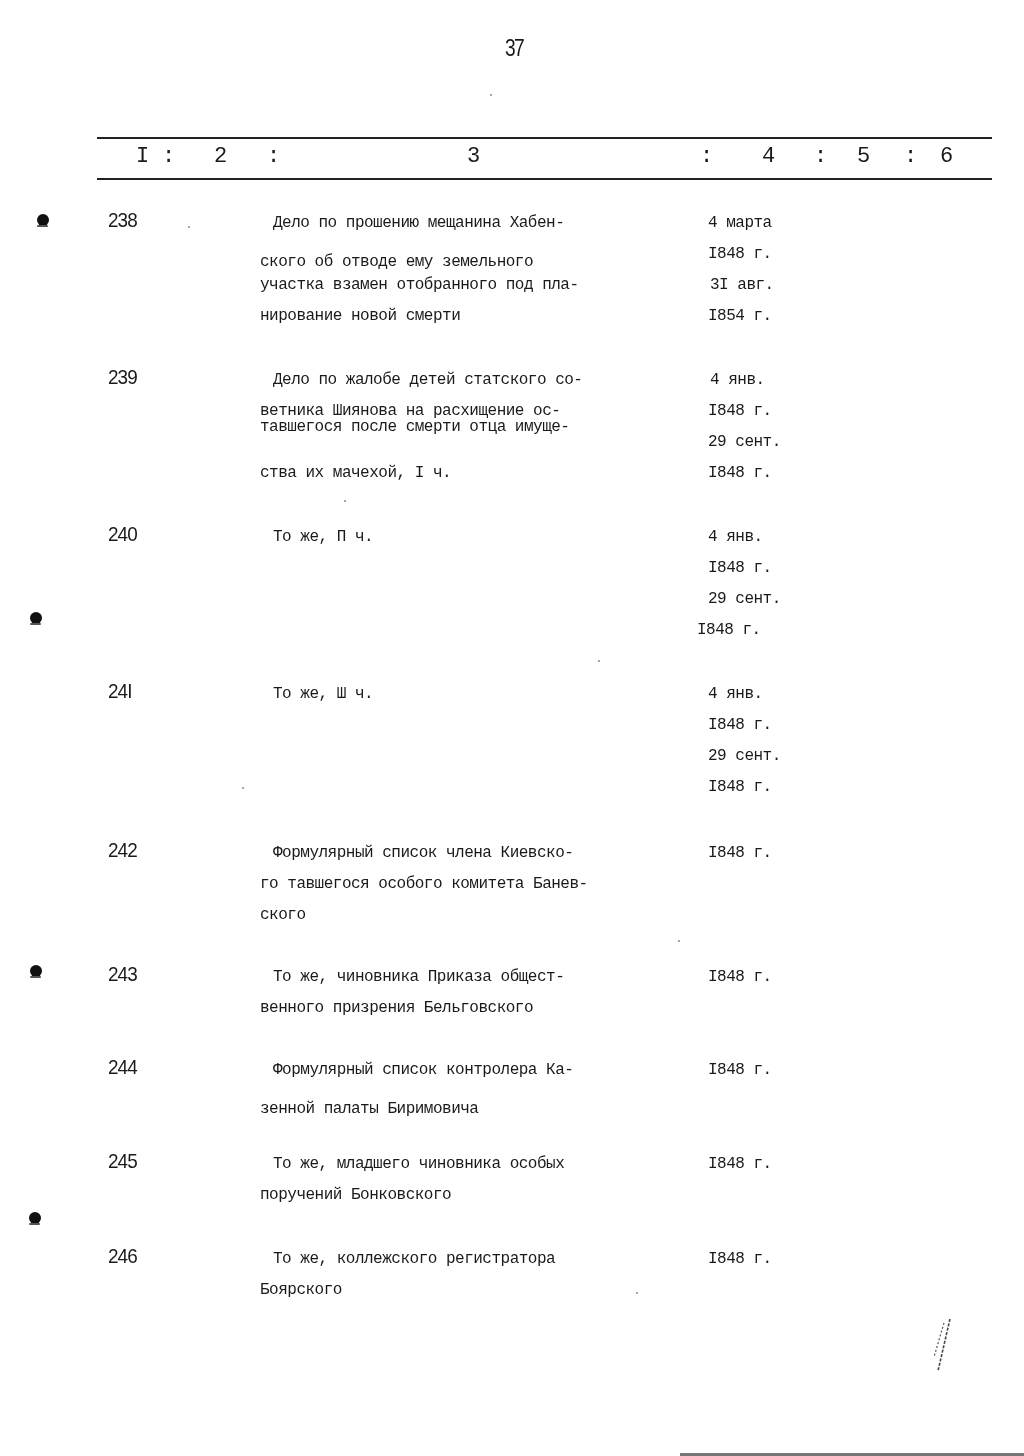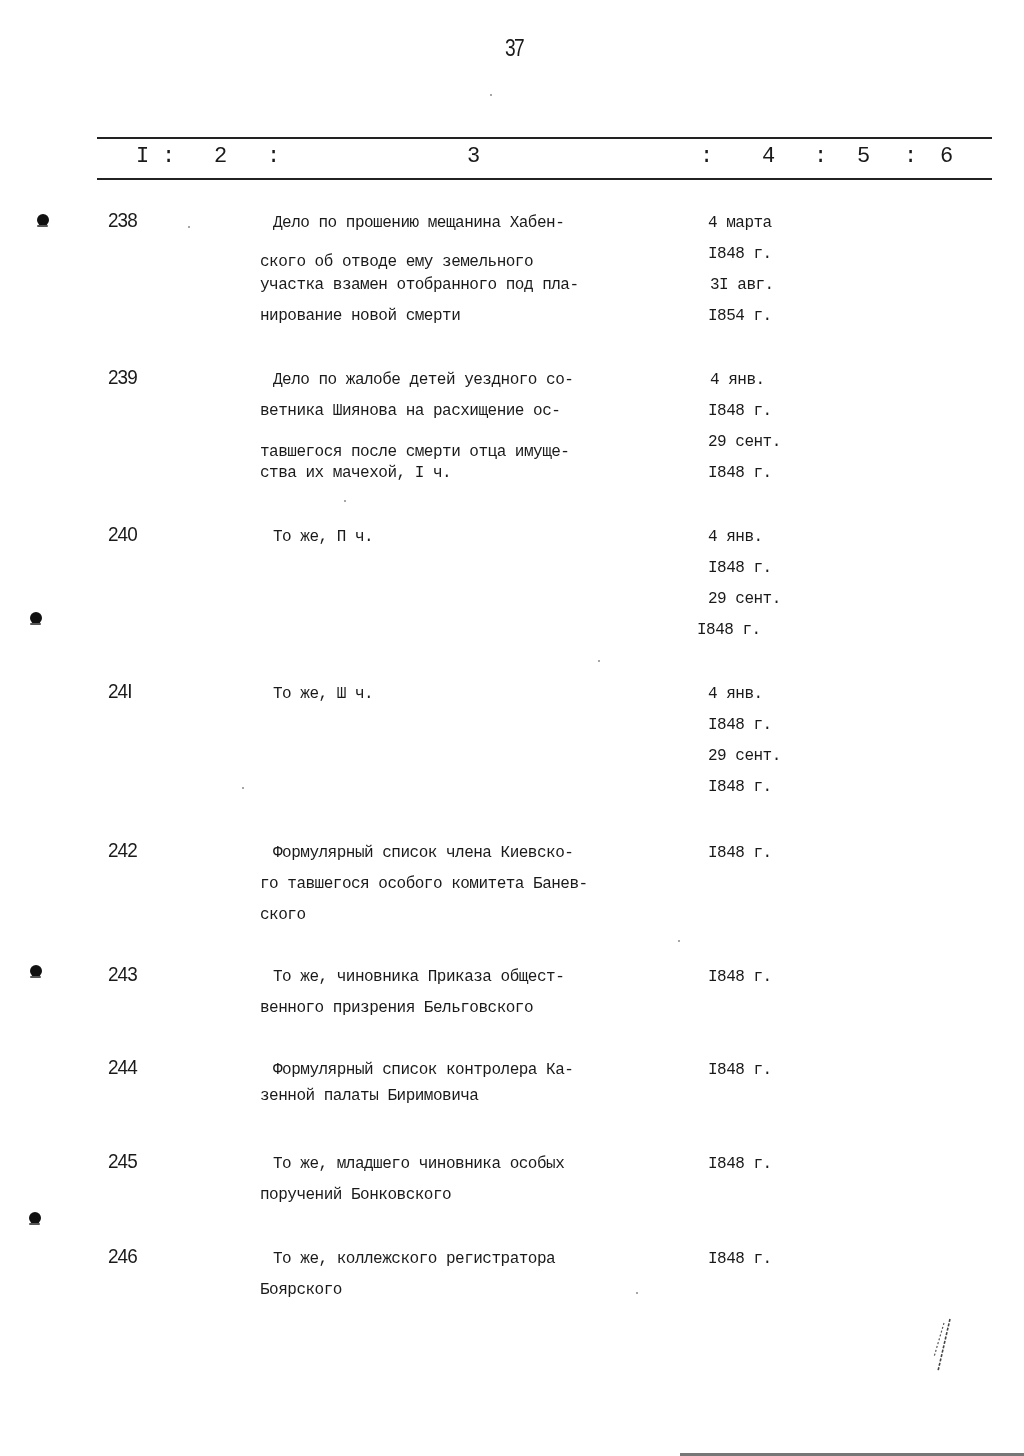--- a/index.html
+++ b/index.html
@@ -142,23 +142,23 @@
   <div class="title-line cont" style="top:62px">участка взамен отобранного под пла-</div>
   <div class="title-line cont" style="top:93px">нирование новой смерти</div>
   <div class="date-line" style="top:0px">4 марта</div>
   <div class="date-line" style="top:31px">I848 г.</div>
   <div class="date-line" style="top:62px; left:710px">3I авг.</div>
   <div class="date-line" style="top:93px">I854 г.</div>
 </div>
 
 <div class="entry" style="top:365px">
   <div class="num">239</div>
-  <div class="title-line first" style="top:0px">Дело по жалобе детей уездного со-</div>
+  <div class="title-line first" style="top:0px">Дело по жалобе детей статского со-</div>
   <div class="title-line cont" style="top:31px">ветника Шиянова на расхищение ос-</div>
-  <div class="title-line cont" style="top:72px">тавшегося после смерти отца имуще-</div>
+  <div class="title-line cont" style="top:47px">тавшегося после смерти отца имуще-</div>
   <div class="title-line cont" style="top:93px">ства их мачехой, I ч.</div>
   <div class="date-line" style="top:0px; left:710px">4 янв.</div>
   <div class="date-line" style="top:31px">I848 г.</div>
   <div class="date-line" style="top:62px">29 сент.</div>
   <div class="date-line" style="top:93px">I848 г.</div>
 </div>
 
 <div class="entry" style="top:522px">
   <div class="num">240</div>
   <div class="title-line first" style="top:0px">То же, П ч.</div>
@@ -188,21 +188,21 @@
 <div class="entry" style="top:962px">
   <div class="num">243</div>
   <div class="title-line first" style="top:0px">То же, чиновника Приказа общест-</div>
   <div class="title-line cont" style="top:31px">венного призрения Бельговского</div>
   <div class="date-line" style="top:0px">I848 г.</div>
 </div>
 
 <div class="entry" style="top:1055px">
   <div class="num">244</div>
   <div class="title-line first" style="top:0px">Формулярный список контролера Ка-</div>
-  <div class="title-line cont" style="top:26px">зенной палаты Биримовича</div>
+  <div class="title-line cont" style="top:39px">зенной палаты Биримовича</div>
   <div class="date-line" style="top:0px">I848 г.</div>
 </div>
 
 <div class="entry" style="top:1149px">
   <div class="num">245</div>
   <div class="title-line first" style="top:0px">То же, младшего чиновника особых</div>
   <div class="title-line cont" style="top:31px">поручений Бонковского</div>
   <div class="date-line" style="top:0px">I848 г.</div>
 </div>
 

